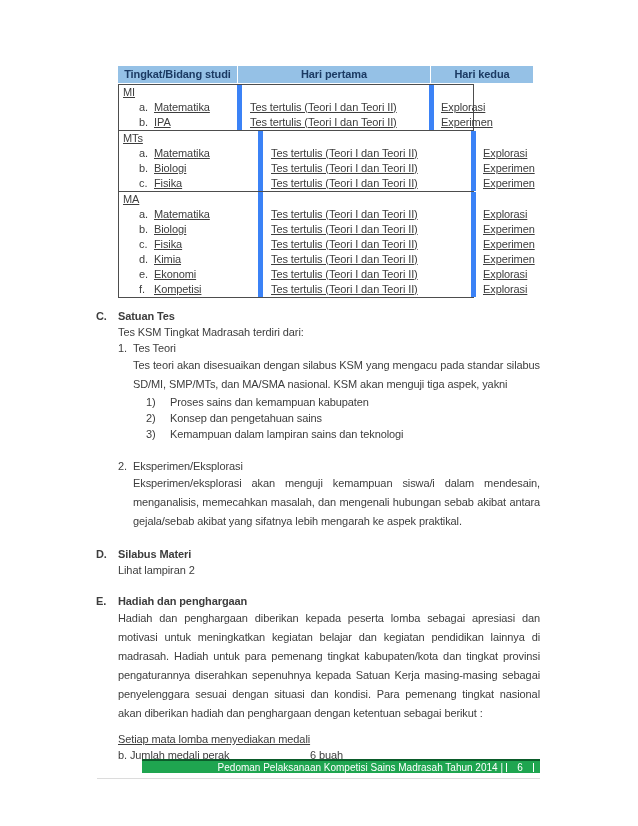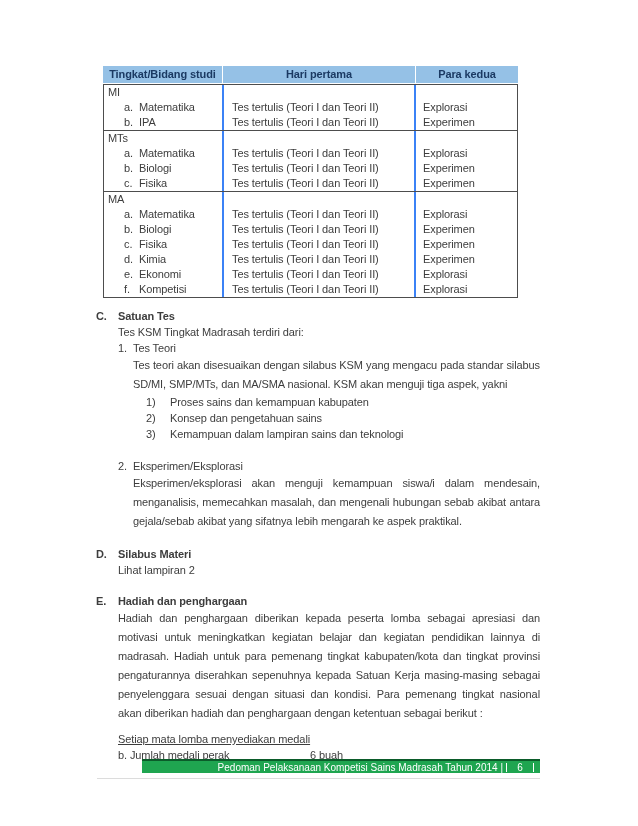--- a/index.html
+++ b/index.html
@@ -5,30 +5,30 @@
   * { margin:0; padding:0; box-sizing:border-box; }
   html,body { background:#ffffff; }
   body {
     width:638px; height:826px; overflow:hidden; position:relative;
     font-family:"Liberation Sans", sans-serif;
     color:#3d3d3d; letter-spacing:-0.1px;
   }
   .page { padding:66px 98px 0 96px; }
 
   
-  .doc-table { width:415px; margin-left:7px; font-size:11px; }
+  .doc-table { width:356px; margin-left:22px; font-size:11px; }
   .t-head { display:grid; grid-template-columns:119px 192px 102px; gap:1px; margin-bottom:1px; }
   .t-head .th {
     background:#95c1e6; color:#1b3a63; font-weight:bold;
     text-align:center; line-height:17px; height:17px;
   }
-  .t-body { border:1px solid #4d4d4d; }
+  .t-body { border:1px solid #4d4d4d;text-decoration:underline; }
   .group { display:grid; grid-template-columns:118px 192px 103px; }
-  .group + .group { border-top:1px solid #4d4d4d; }
-  .g-col2, .g-col3 { border-left:2px solid #3b82f6; }
+  .group + .group { border-top:1px solid #4d4d4d;gap:21px; }
+  .g-col2, .g-col3 { border-left:5px solid #3b82f6; }
   .line { line-height:15px; height:15px; white-space:nowrap; }
   .level { padding-left:4px; }
   .item-line { padding-left:20px; }
   .it-label { display:inline-block; width:15px; }
   .g-col2 .line { padding-left:8px; }
   .g-col3 .line { padding-left:7px; }
 
   
   .sections { margin-top:10px; font-size:11px; line-height:16px; }
   .section { position:relative; padding-left:22px; margin-bottom:15px; }
@@ -58,21 +58,21 @@
 </style>
 </head>
 <body>
 
 <div class="page">
 
   <div class="doc-table">
     <div class="t-head">
       <div class="th">Tingkat/Bidang studi</div>
       <div class="th">Hari pertama</div>
-      <div class="th">Para kedua</div>
+      <div class="th">Hari kedua</div>
     </div>
     <div class="t-body">
 
       <div class="group">
         <div class="g-col g-col1">
           <div class="line level">MI</div>
           <div class="line item-line"><span class="it-label">a.</span><span>Matematika</span></div>
           <div class="line item-line"><span class="it-label">b.</span><span>IPA</span></div>
         </div>
         <div class="g-col g-col2">

